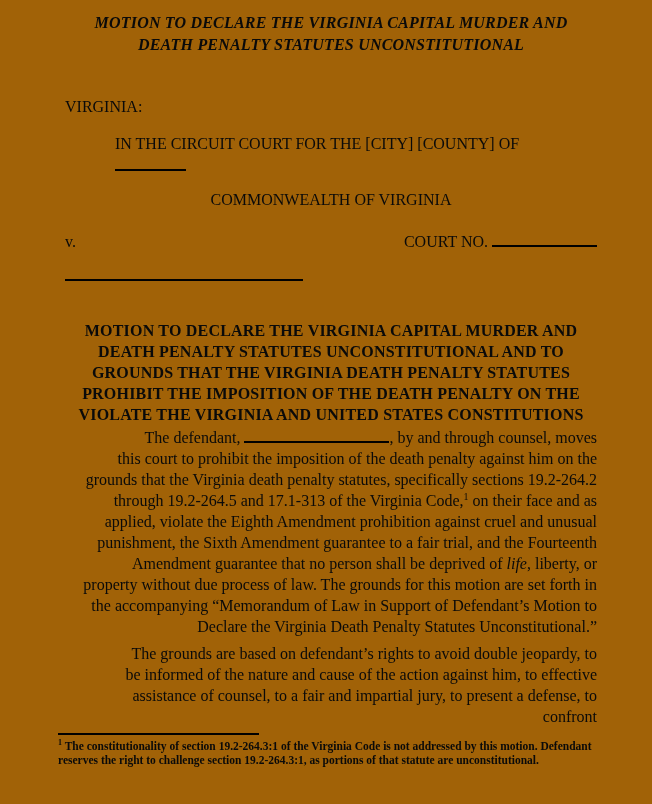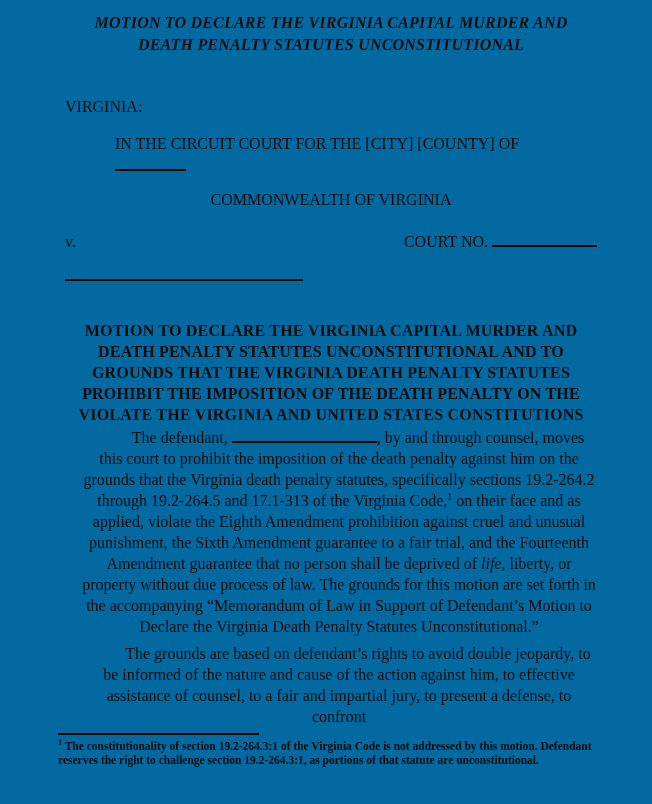--- a/index.html
+++ b/index.html
@@ -9,21 +9,21 @@
     color: #0a0a0a;
     font-family: "Liberation Serif", "DejaVu Serif", serif;
   }
   .page {
     position: relative;
     width: 652px;
     height: 804px;
     box-sizing: border-box;
     padding: 12px 55px 0 65px;
     overflow: hidden;
-    background: #0369a1;
+    background: #a16207;
   }
   
   .running-header {
     font-weight: bold;
     font-style: italic;
     font-size: 16px;
     line-height: 22px;
     text-align: center;
     letter-spacing: 0.2px;
   }
@@ -82,21 +82,21 @@
     line-height: 21px;
     text-align: center;
     letter-spacing: 0.2px;
   }
   
   .body-para {
     margin: 2px 0 0 16px;
     font-size: 16px;
     line-height: 21px;
     text-indent: 38px;
-    text-align: center;
+    text-align: right;
   }
   .para2 { margin-top: 6px; }
   .name-blank { width: 145px; }
   sup.fn-ref {
     font-size: 10px;
     line-height: 0;
     vertical-align: super;
   }
   
   .footnote-rule {

